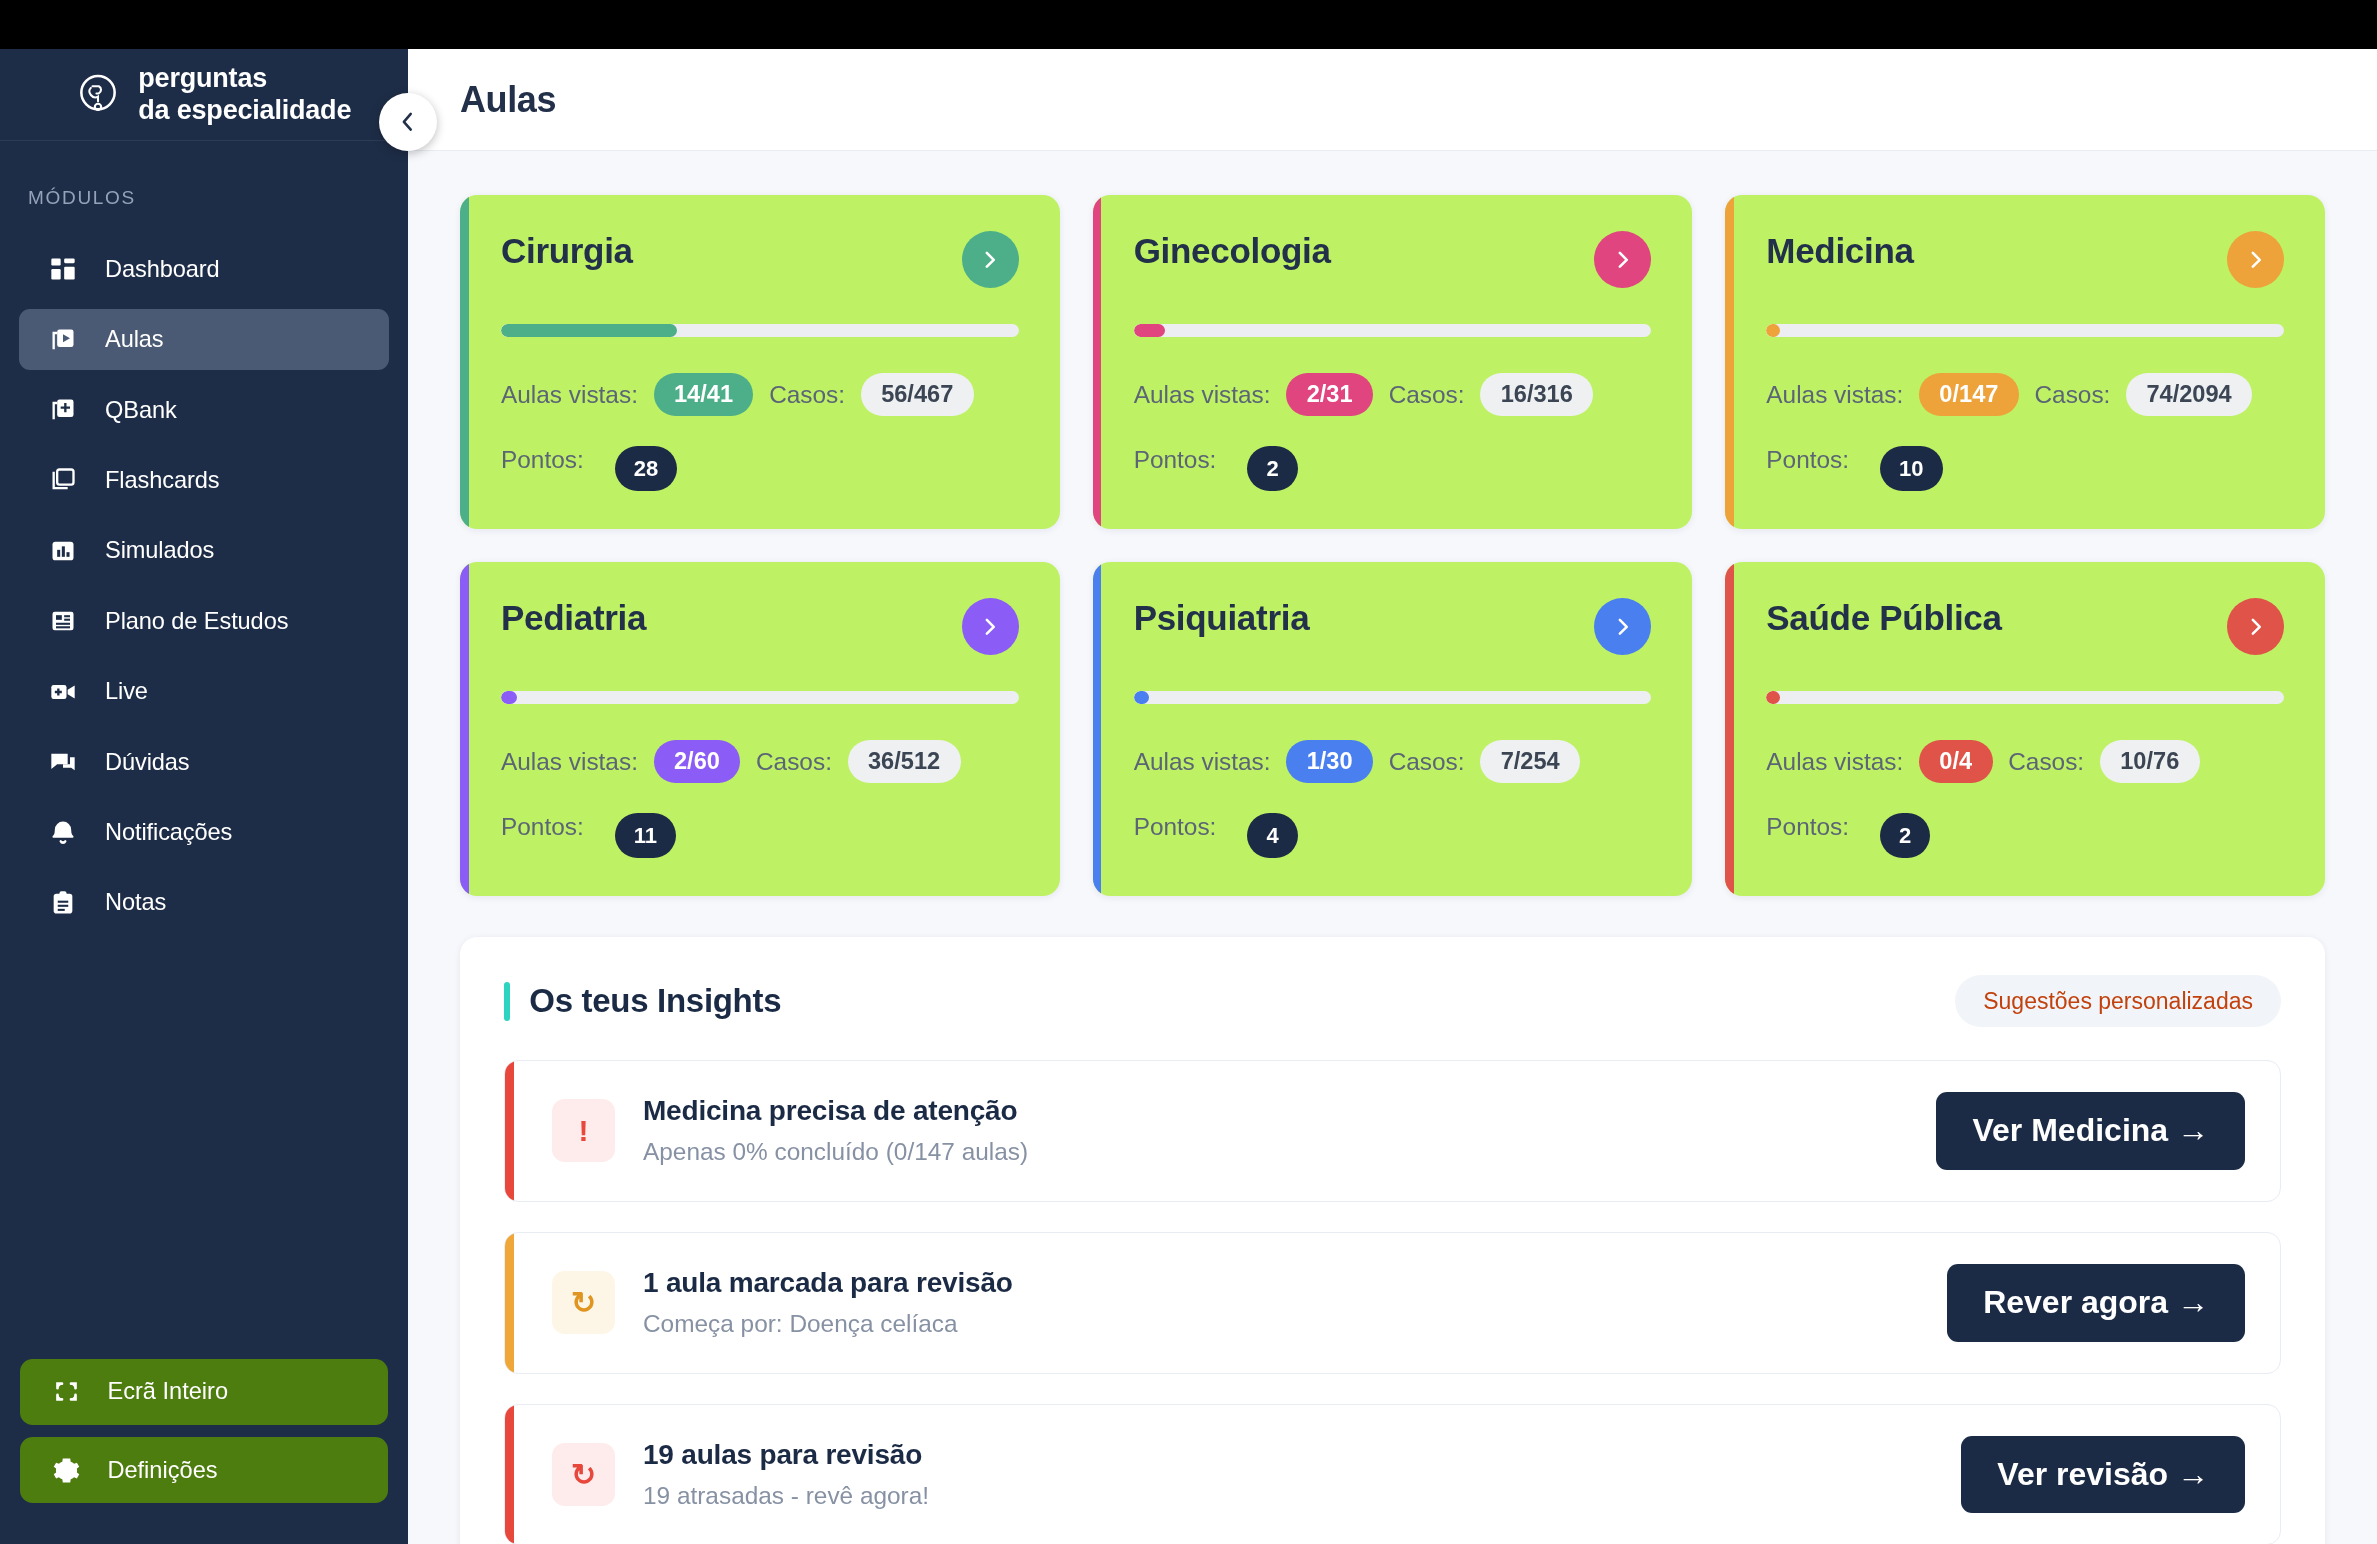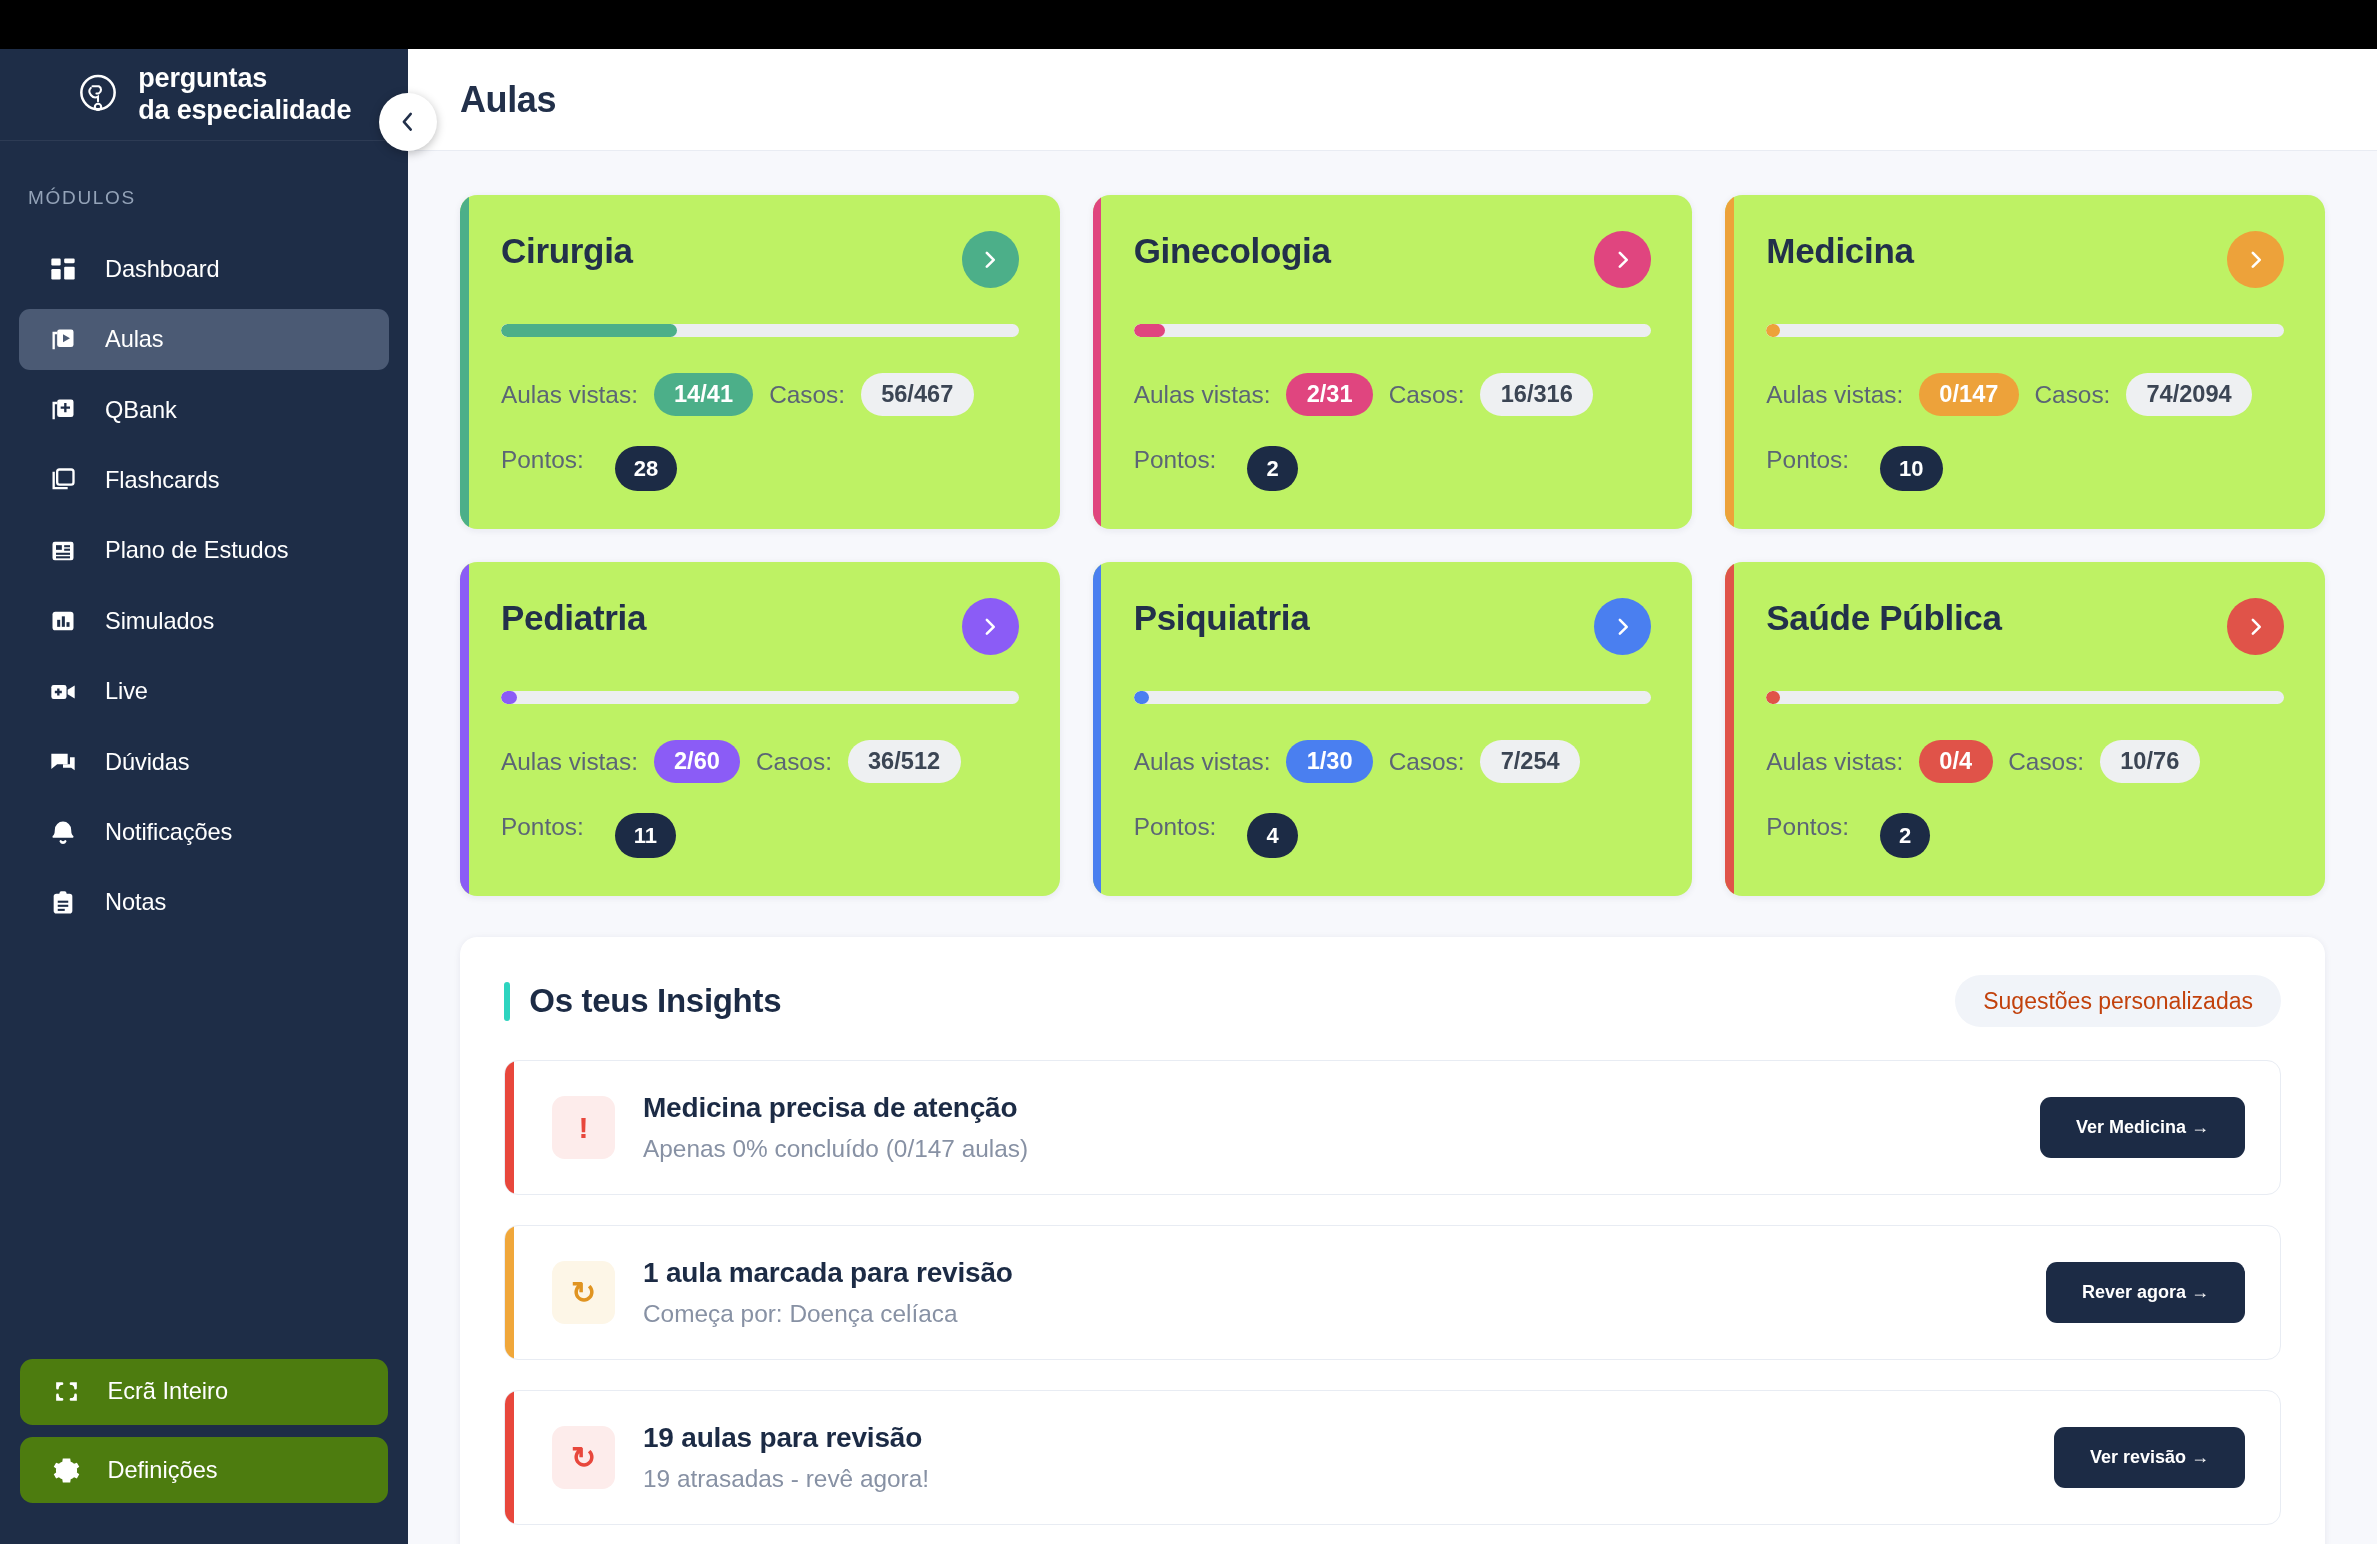--- a/index.html
+++ b/index.html
@@ -104,21 +104,21 @@
   .row-stripe { position:absolute; left:0; top:0; bottom:0; width:8.6px; }
   .insight-left { display:flex; align-items:center; gap:28px; }
   .insight-ico {
     width:63px; height:63px; flex:0 0 63px; border-radius:12.6px;
     display:flex; align-items:center; justify-content:center; font-size:30px; font-weight:700;
   }
   .insight-heading { font-size:28px; font-weight:700; color:#1c2b45; letter-spacing:-0.2px; }
   .insight-sub { margin-top:11px; font-size:24.4px; color:#8791a4; }
   .row-btn {
     background:#1c2b45; color:#fff; border:none; border-radius:11px;
-    padding:20.4px 36px; font-size:18px; font-weight:700; cursor:pointer; white-space:nowrap;
+    padding:20.4px 36px; font-size:32px; font-weight:700; cursor:pointer; white-space:nowrap;
     font-family:"Liberation Sans", sans-serif;
   }
 </style>
 </head>
 <body>
 
 <div id="app">
 
   <div class="topbar"></div>
 
@@ -183,41 +183,41 @@
               <path d="M3 5v15h13v-2H5V5H3z"></path>
               <rect x="7" y="3" width="14" height="13" rx="2" fill="none" stroke="#fff" stroke-width="2"></rect>
             </svg>
         </span>
         <span>Flashcards</span>
       </div>
 
       <div class="nav-item">
         <span class="nav-ico">
           <svg viewBox="0 0 24 24">
+              <rect x="3" y="4" width="18" height="16" rx="2.5"></rect>
+              <rect x="7" y="11" width="2.6" height="6" fill="#1e2d47"></rect>
+              <rect x="11" y="8" width="2.6" height="9" fill="#1e2d47"></rect>
+              <rect x="15" y="13" width="2.6" height="4" fill="#1e2d47"></rect>
+            </svg>
+        </span>
+        <span>Simulados</span>
+      </div>
+
+      <div class="nav-item">
+        <span class="nav-ico">
+          <svg viewBox="0 0 24 24">
               <rect x="3" y="4" width="18" height="16" rx="2"></rect>
               <rect x="6" y="7" width="5" height="4" fill="#1e2d47"></rect>
               <rect x="13" y="7" width="5" height="1.8" fill="#1e2d47"></rect>
               <rect x="13" y="10" width="5" height="1.8" fill="#1e2d47"></rect>
               <rect x="6" y="13.5" width="12" height="1.8" fill="#1e2d47"></rect>
               <rect x="6" y="16.5" width="12" height="1.8" fill="#1e2d47"></rect>
             </svg>
         </span>
         <span>Plano de Estudos</span>
-      </div>
-
-      <div class="nav-item">
-        <span class="nav-ico">
-          <svg viewBox="0 0 24 24">
-              <rect x="3" y="4" width="18" height="16" rx="2.5"></rect>
-              <rect x="7" y="11" width="2.6" height="6" fill="#1e2d47"></rect>
-              <rect x="11" y="8" width="2.6" height="9" fill="#1e2d47"></rect>
-              <rect x="15" y="13" width="2.6" height="4" fill="#1e2d47"></rect>
-            </svg>
-        </span>
-        <span>Simulados</span>
       </div>
 
       <div class="nav-item">
         <span class="nav-ico">
           <svg viewBox="0 0 24 24">
               <rect x="2" y="6" width="13" height="12" rx="2"></rect>
               <path d="M16 10l6-3.5v11L16 14z"></path>
               <path d="M7 9h2v2h2v2H9v2H7v-2H5v-2h2z" fill="#1e2d47"></path>
             </svg>
         </span>

